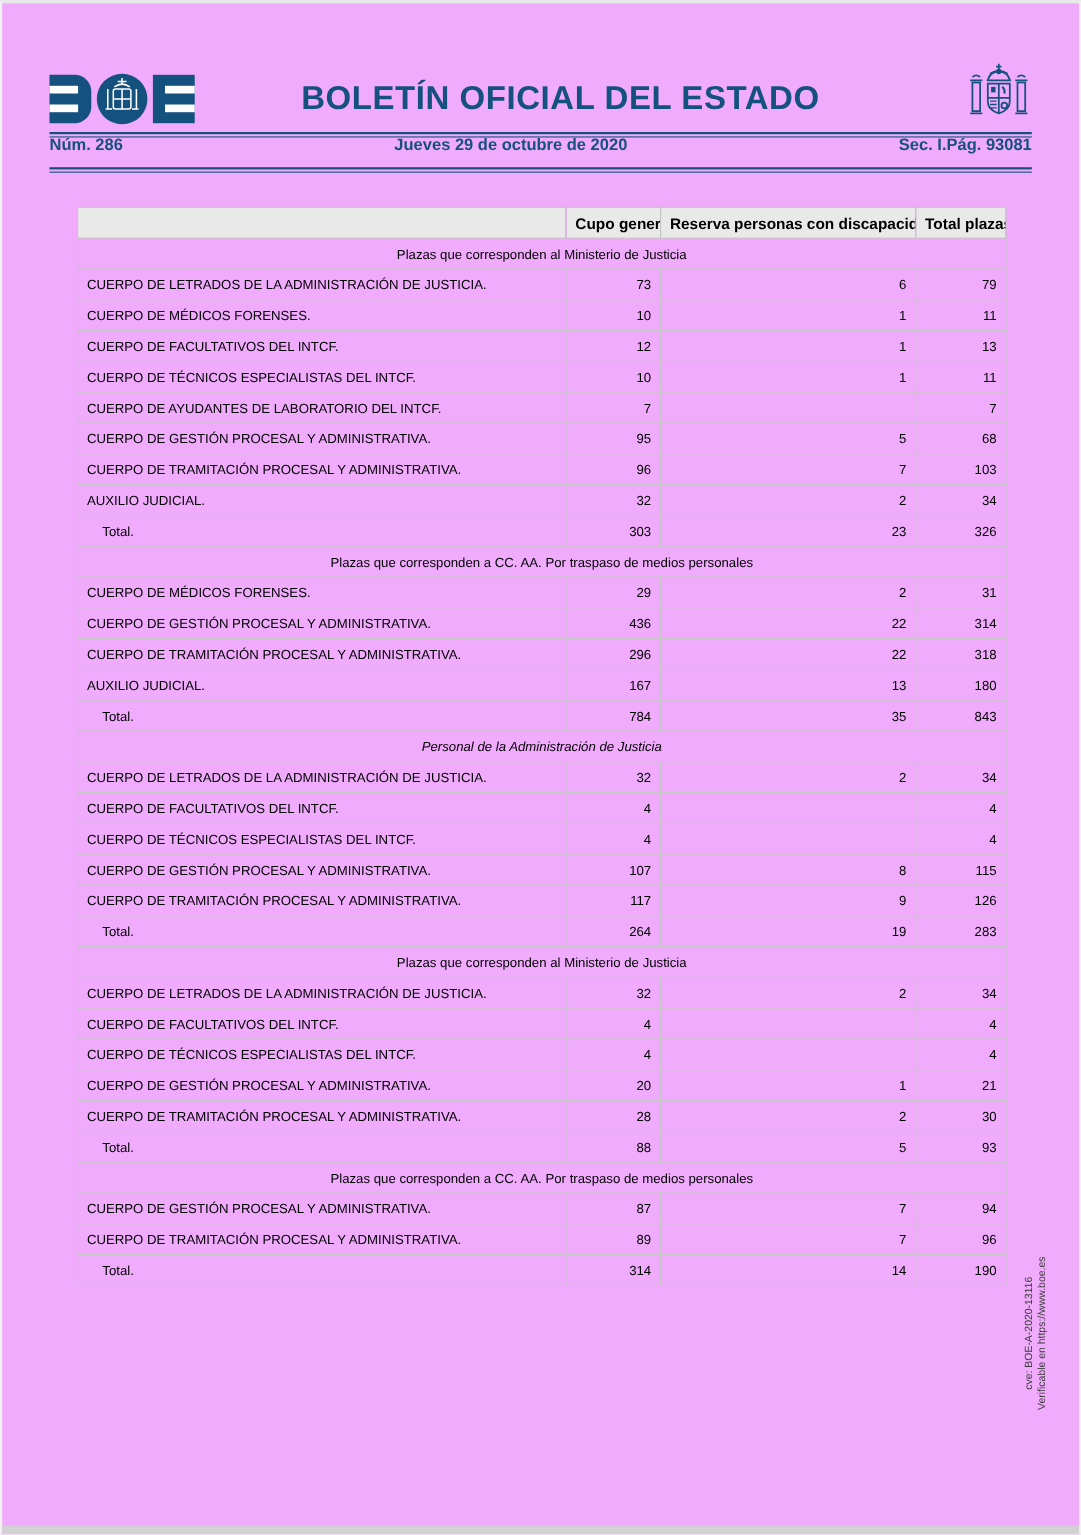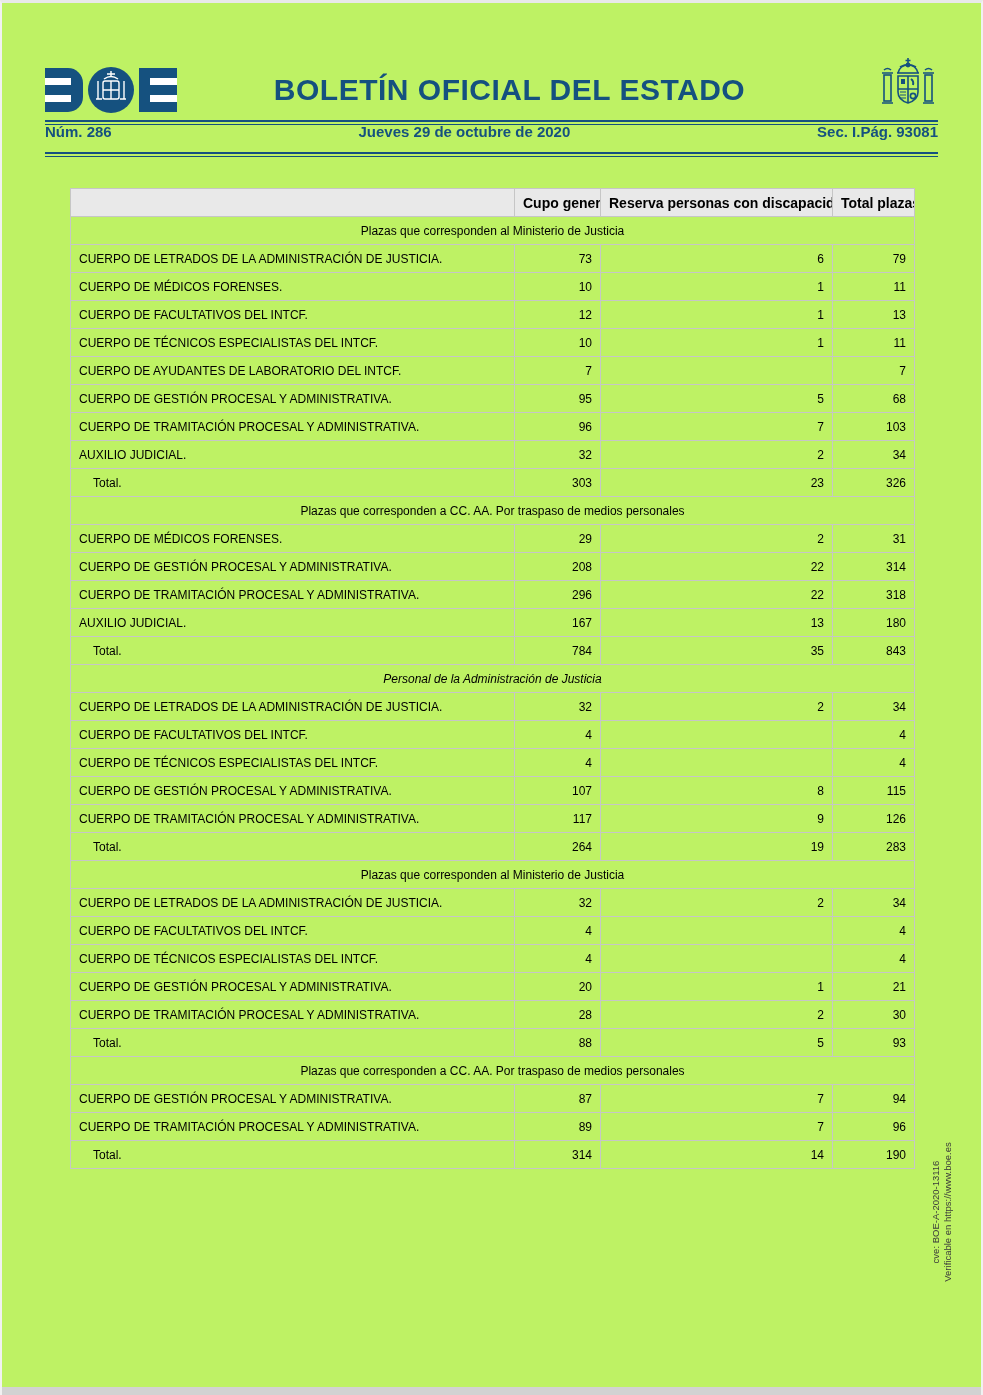--- a/index.html
+++ b/index.html
@@ -7,21 +7,21 @@
   body {
     font-family:"Liberation Sans","DejaVu Sans",sans-serif;
     width:983px; height:1395px; position:relative;
     color:#000;
   }
   .page {
     position:absolute; inset:0;
     border-top:3px solid #e9e9e9;
     border-left:2px solid #f1f1f1;
     border-right:2px solid #f1f1f1;
-    background:#bef264;
+    background:#f0abfc;
     overflow:hidden;
     padding-left:45px;
   }
   .footer-bar {
     position:absolute; left:0; right:0; bottom:0; height:8px;
     background:#d2d2d2;
   }
 
   
   .masthead {
@@ -234,21 +234,21 @@
           <td colspan="4">Plazas que corresponden a CC. AA. Por traspaso de medios personales</td>
         </tr>
         <tr class="data">
           <td class="label">CUERPO DE MÉDICOS FORENSES.</td>
           <td class="num">29</td>
           <td class="num">2</td>
           <td class="num">31</td>
         </tr>
         <tr class="data">
           <td class="label">CUERPO DE GESTIÓN PROCESAL Y ADMINISTRATIVA.</td>
-          <td class="num">208</td>
+          <td class="num">436</td>
           <td class="num">22</td>
           <td class="num">314</td>
         </tr>
         <tr class="data">
           <td class="label">CUERPO DE TRAMITACIÓN PROCESAL Y ADMINISTRATIVA.</td>
           <td class="num">296</td>
           <td class="num">22</td>
           <td class="num">318</td>
         </tr>
         <tr class="data">

